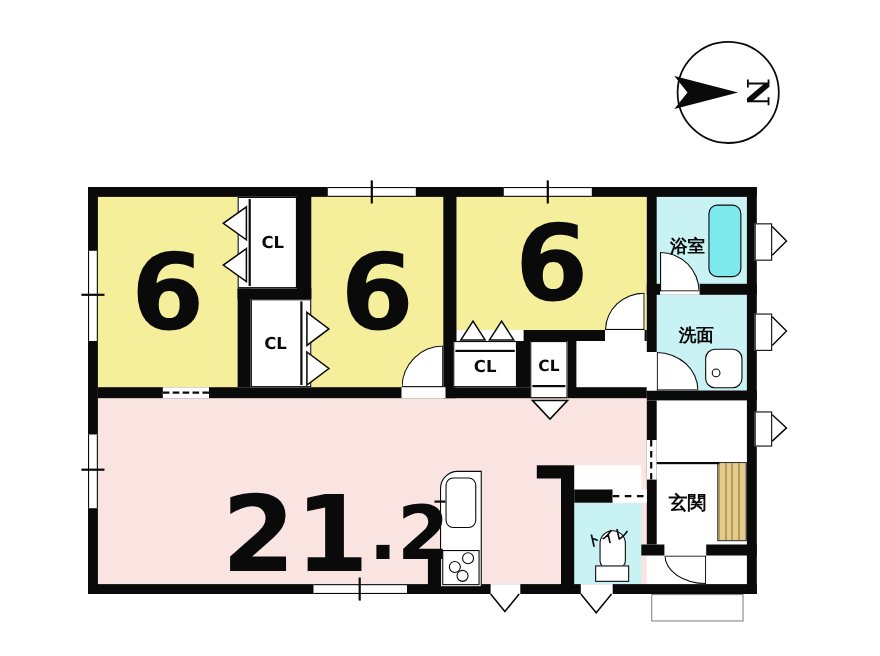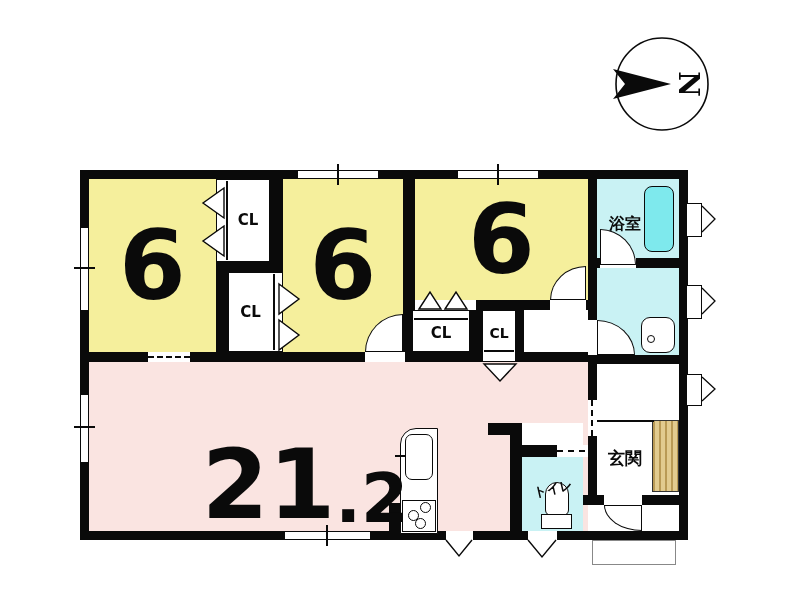--- a/index.html
+++ b/index.html
@@ -151,27 +151,30 @@
   <div class="lbl" style="left:89px;top:179px;width:127px;height:173px;font-size:96px;">
       <span>6</span>
     </div>
   <div class="lbl" style="left:283px;top:179px;width:120px;height:173px;font-size:96px;">
       <span>6</span>
     </div>
   <div class="lbl" style="left:415px;top:179px;width:173px;height:121px;font-size:96px;">
       <span>6</span>
     </div>
 
-  <div class="lbl" style="left:125px;top:438px;width:360px;height:95px;align-items:flex-end;">
+  <div class="lbl" style="left:125px;top:438px;width:360px;height:95px;align-items:center;">
     <span style="font-size:96px;">21</span>
       <span style="font-size:68px;">.2</span>
   </div>
 
   <div class="lbl" style="left:599px;top:209px;width:52px;height:30px;font-size:16px;">
       <span>浴室</span>
+    </div>
+  <div class="lbl" style="left:600px;top:290px;width:66px;height:30px;font-size:16px;">
+      <span>洗面</span>
     </div>
   <div class="lbl" style="left:597px;top:443px;width:56px;height:30px;font-size:17px;">
       <span>玄関</span>
     </div>
   <div class="lbl" style="left:524px;top:475px;width:58px;height:26px;font-size:13px;transform:rotate(-13deg);">
       <span>トイレ</span>
     </div>
 
   <div class="lbl" style="left:226px;top:179px;width:44px;height:83px;font-size:15px;">
       <span>CL</span>

